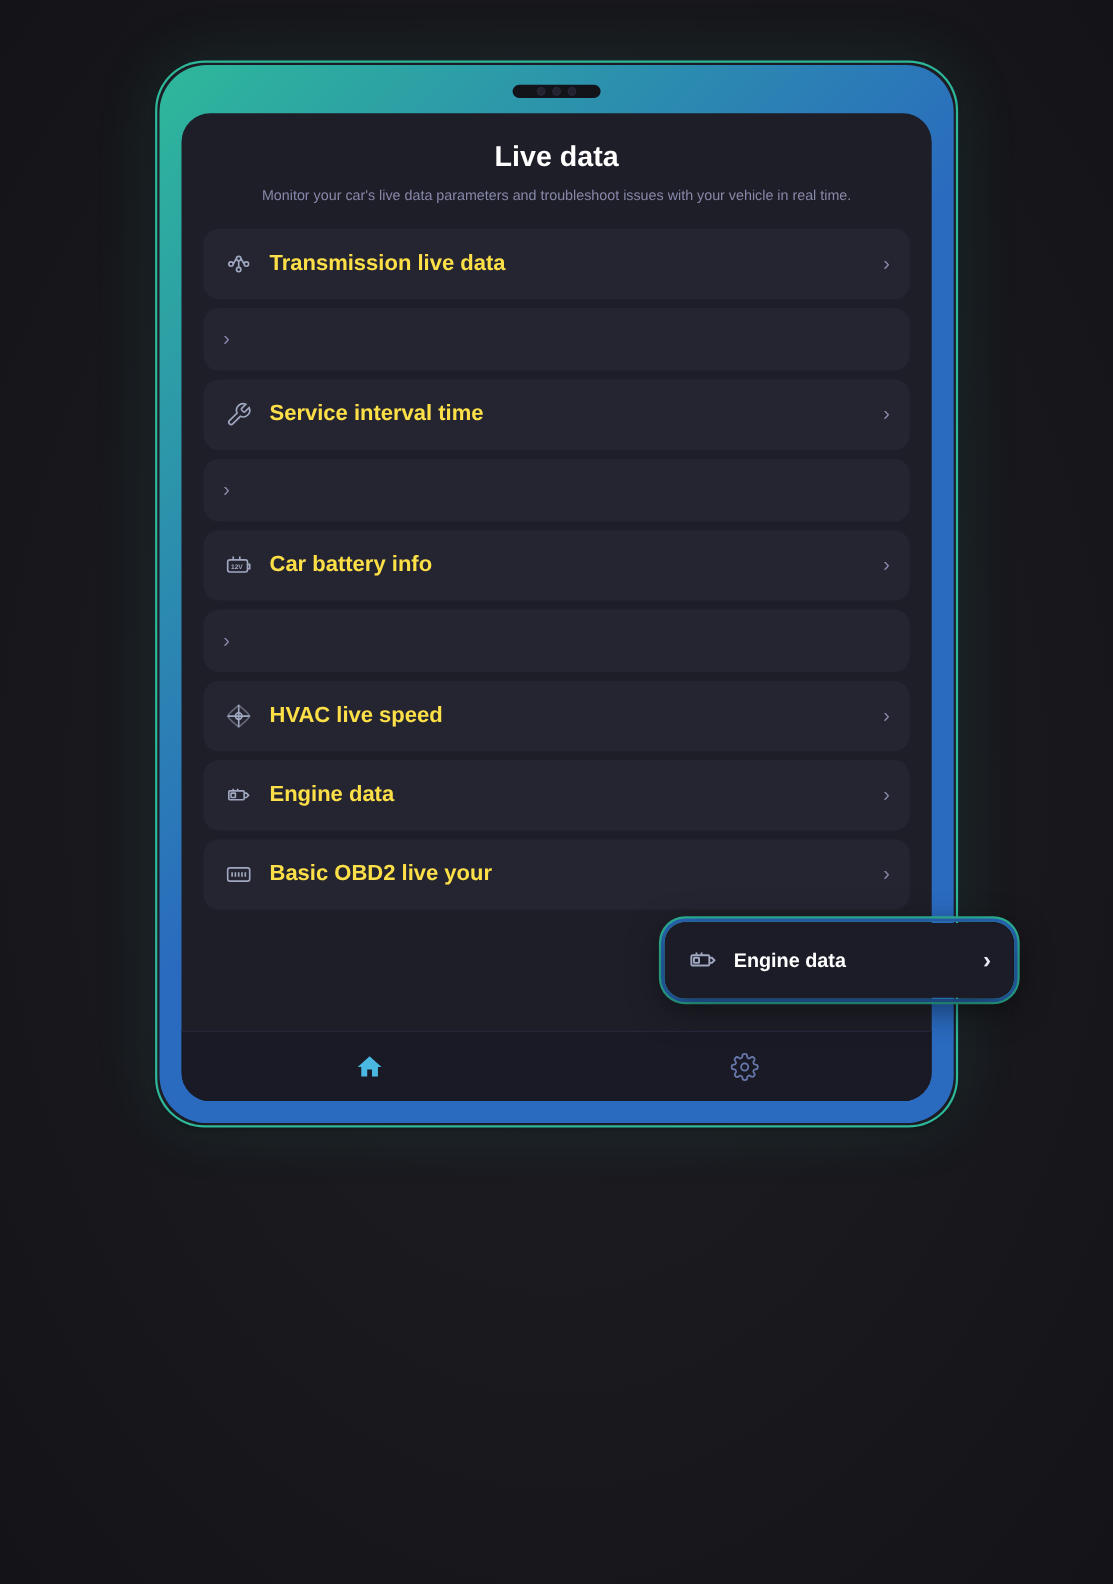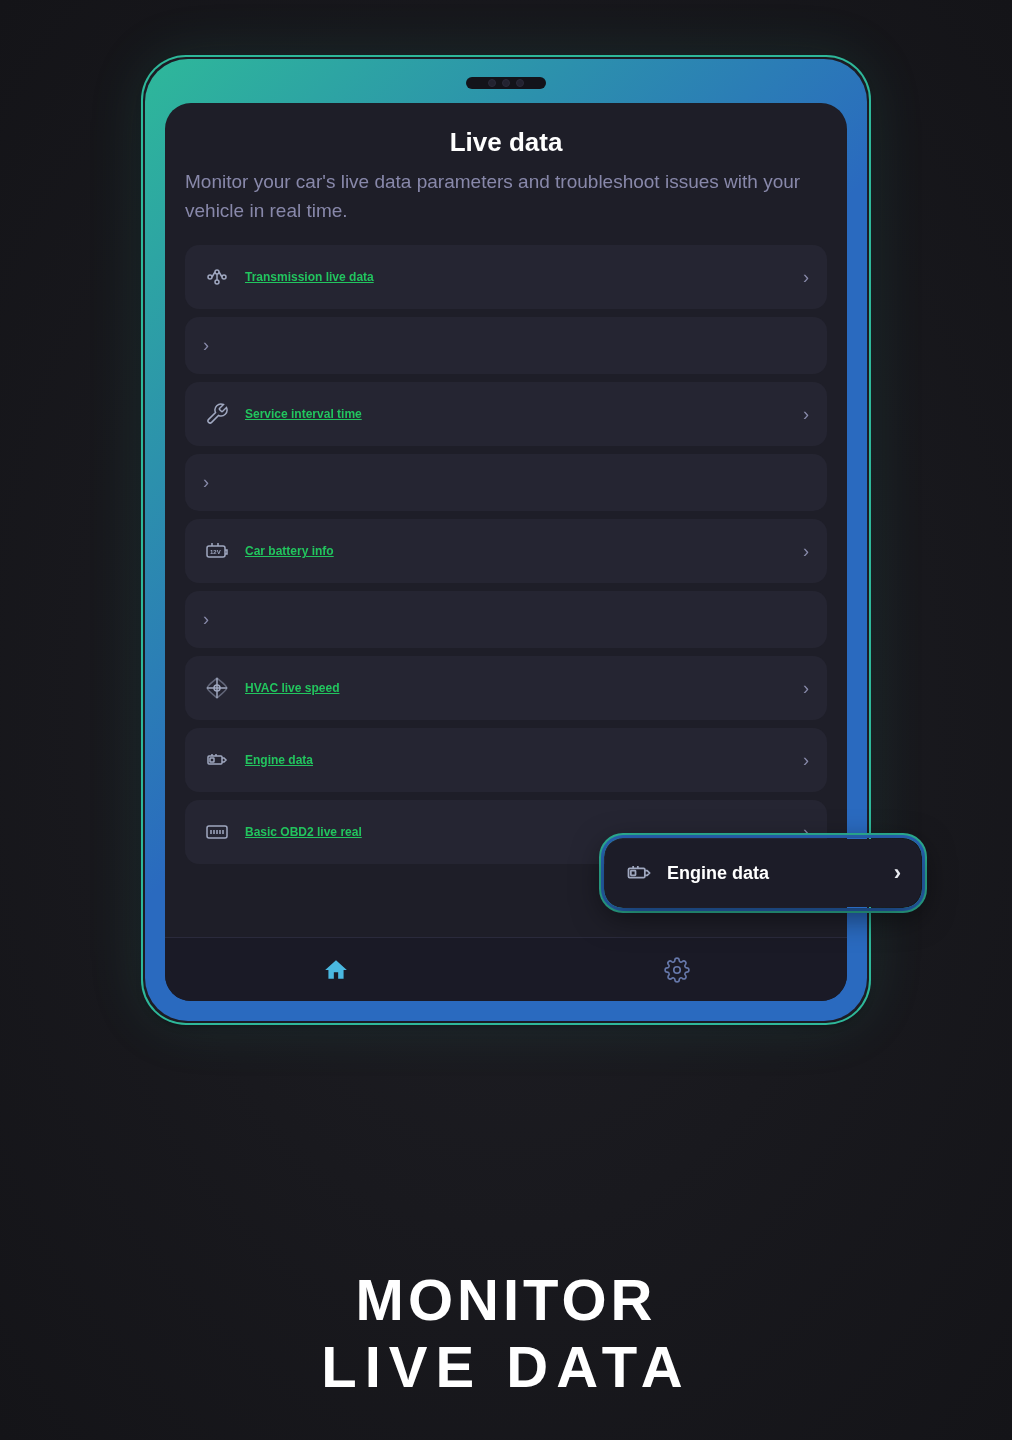--- a/index.html
+++ b/index.html
@@ -113,22 +113,23 @@
 
     .page-title {
       font-size: 26px;
       font-weight: 700;
       color: #ffffff;
       text-align: center;
       margin-bottom: 10px;
     }
 
     .page-subtitle {
-      font-size: 19px;
+      font-size: 13px;
       color: #8888aa;
+      text-align: center;
       line-height: 1.5;
       margin-bottom: 20px;
     }
 
     
     .menu-list {
       display: flex;
       flex-direction: column;
       gap: 8px;
     }
@@ -159,24 +160,23 @@
       color: #a0a8c0;
       flex-shrink: 0;
     }
 
     .menu-icon svg {
       width: 24px;
       height: 24px;
     }
 
     .menu-label {
-      font-size: 12px;
+      font-size: 20px;
       font-weight: 600;
-      color: #22c55e;
-      text-decoration: underline;
+      color: #fde047;
     }
 
     .menu-chevron {
       color: #888aaa;
       font-size: 18px;
     }
 
     
     .bottom-nav {
       height: 64px;
@@ -393,21 +393,21 @@
               <div class="menu-icon">
                 <svg viewBox="0 0 24 24" fill="none" stroke="currentColor" stroke-width="1.5">
                   <rect x="2" y="6" width="20" height="12" rx="2"></rect>
                   <line x1="6" y1="10" x2="6" y2="14"></line>
                     <line x1="9" y1="10" x2="9" y2="14"></line>
                   <line x1="12" y1="10" x2="12" y2="14"></line>
                     <line x1="15" y1="10" x2="15" y2="14"></line>
                   <line x1="18" y1="10" x2="18" y2="14"></line>
                 </svg>
               </div>
-              <span class="menu-label">Basic OBD2 live real</span>
+              <span class="menu-label">Basic OBD2 live your</span>
             </div>
             <span class="menu-chevron">›</span>
           </div>
 
         </div>
       </div>
 
       <div class="bottom-nav">
         <div class="nav-item active">
           <svg viewBox="0 0 24 24" fill="currentColor">
@@ -433,18 +433,14 @@
             <rect x="5" y="10" width="4" height="4" rx="0.5"></rect>
           </svg>
         </div>
         <span class="engine-popup-label">Engine data</span>
       </div>
       <span class="engine-popup-chevron">›</span>
     </div>
 
   </div>
 
-  <div class="monitor-text">
-    <div class="monitor-line1">MONITOR</div>
-    <div class="monitor-line2">LIVE  DATA</div>
-  </div>
 
 </div>
 
 </body></html>

